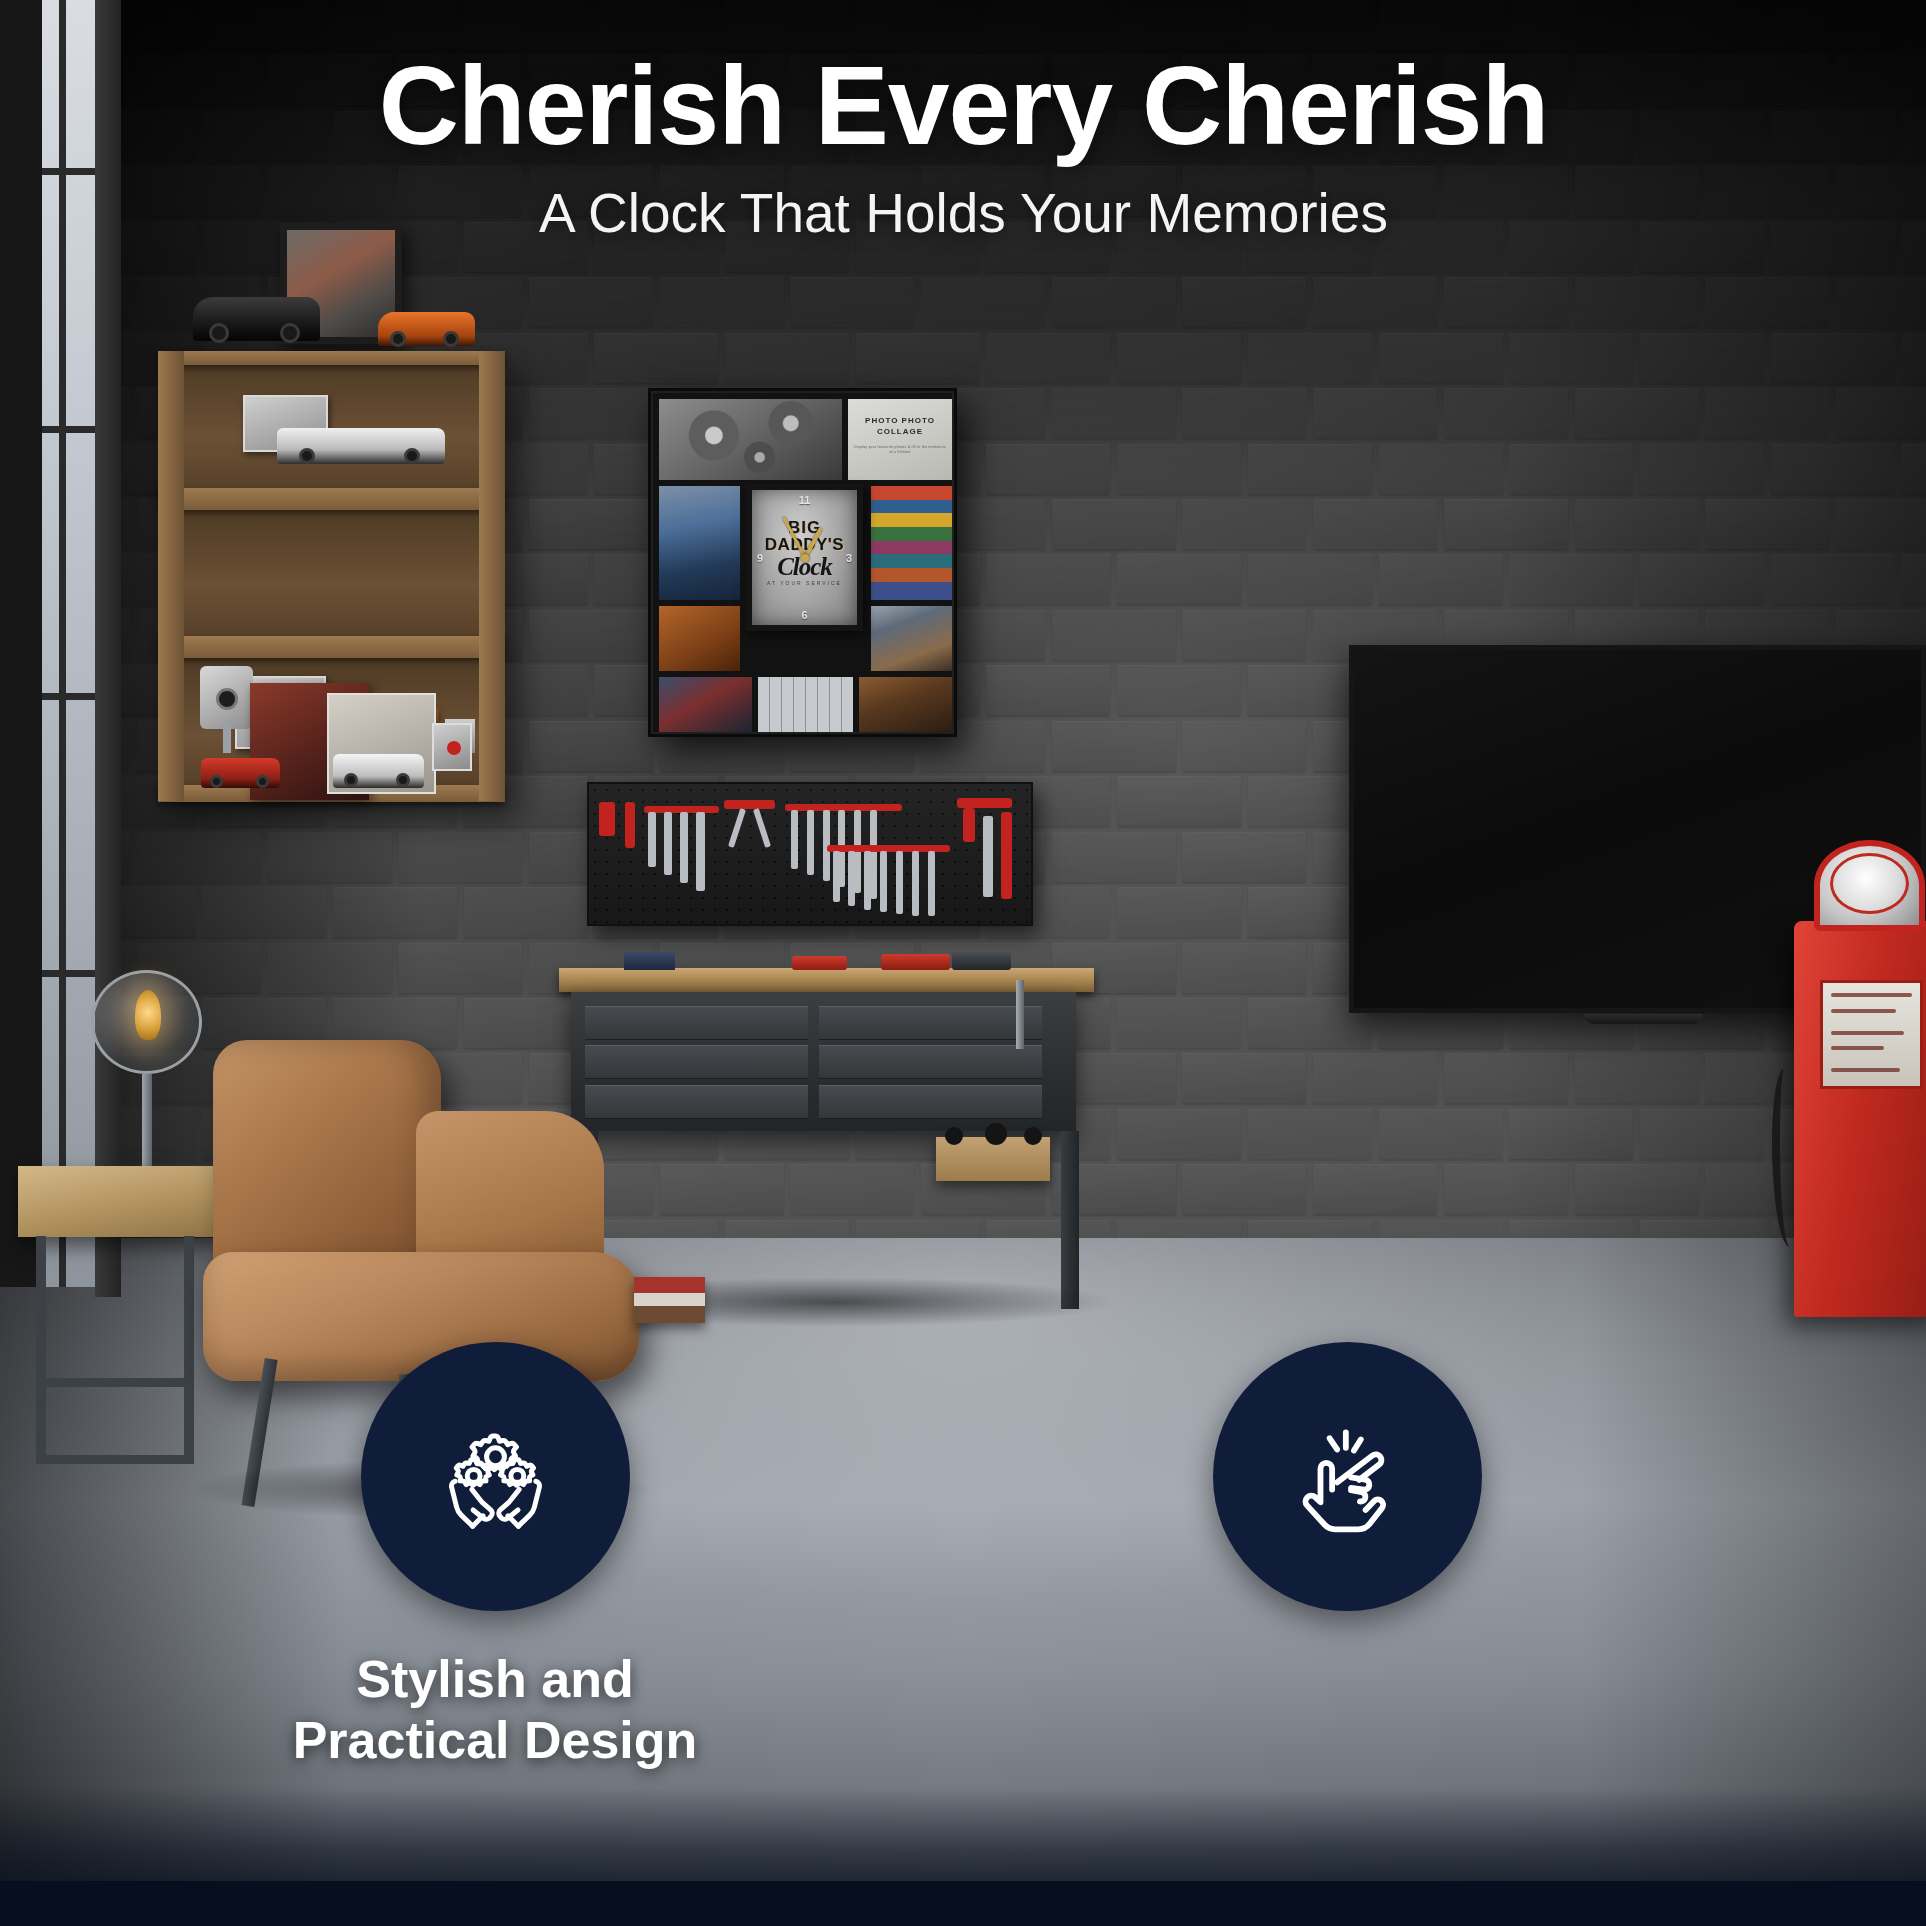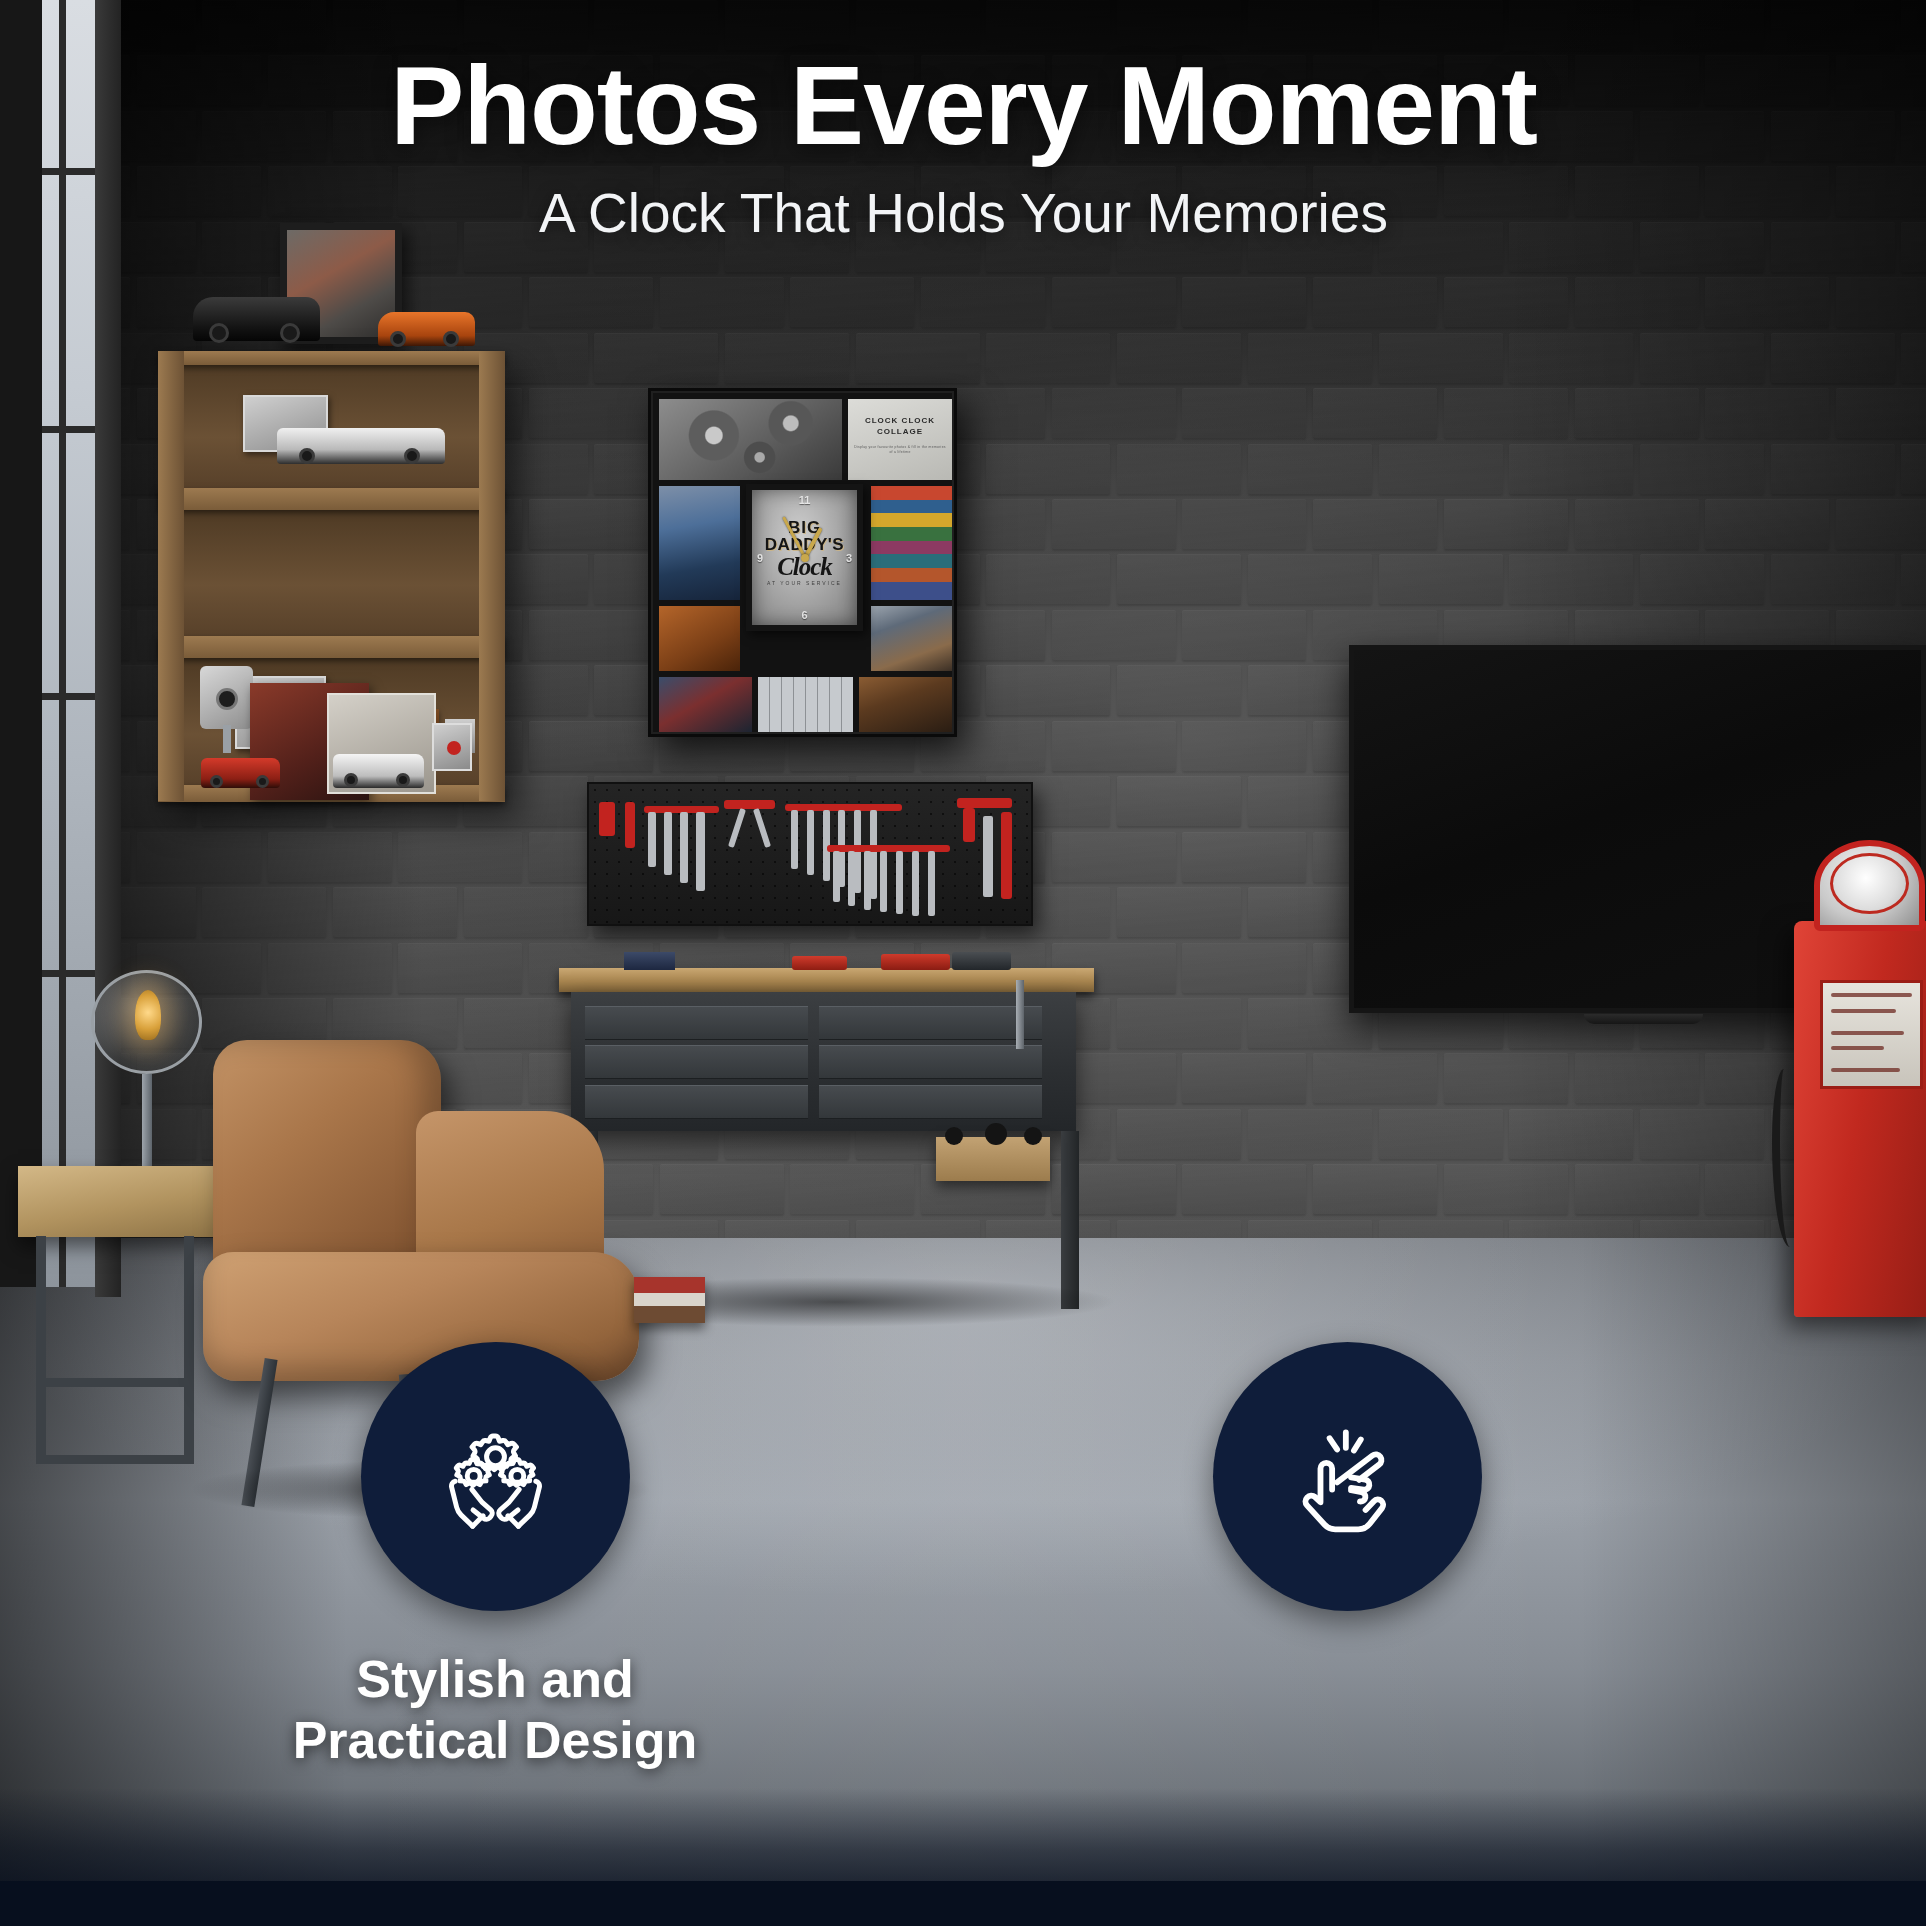--- a/index.html
+++ b/index.html
@@ -827,21 +827,21 @@
     <div class="mini-car" style="left:378px;top:312px;width:97px;height:34px;
       background:linear-gradient(180deg,#e8752a,#a8440e 70%,#3d1705);border-radius:16px 10px 3px 3px;">
       <div class="wheel" style="left:12px;top:19px;width:16px;height:16px;"></div>
       <div class="wheel" style="left:65px;top:19px;width:16px;height:16px;"></div>
     </div>
 
     <div class="collage">
       <div class="cell gears" style="left:8px;  top:8px;  width:183px;height:81px;"></div>
       <div class="cell card" style="left:197px;top:8px;  width:104px;height:81px;">
         <div class="card-t1">
-          <span>CLOCK CLOCK</span><br>
+          <span>PHOTO PHOTO</span><br>
           <span>COLLAGE</span>
         </div>
         <div class="card-t2">Display your favourite photos &amp; fill in the memories of a lifetime</div>
       </div>
       <div class="cell mech" style="left:8px;  top:95px; width:81px; height:114px;"></div>
       <div class="cell tools-orange" style="left:8px;  top:215px;width:81px; height:65px;"></div>
       <div class="cell signs" style="left:220px;top:95px; width:81px; height:114px;"></div>
       <div class="cell man" style="left:220px;top:215px;width:81px; height:65px;"></div>
       <div class="cell weld" style="left:8px;  top:286px;width:93px; height:55px;"></div>
       <div class="cell bins" style="left:107px;top:286px;width:95px; height:55px;"></div>
@@ -952,21 +952,21 @@
     <div class="chair-seat"></div>
     <div class="chair-leg" style="left:253px;top:1358px;height:149px;transform:rotate(9deg);"></div>
     <div class="chair-leg" style="left:404px;top:1374px;height:149px;transform:rotate(-4deg);"></div>
     <div class="chair-leg" style="left:560px;top:1358px;height:150px;transform:rotate(-11deg);"></div>
     <div class="chair-shadow"></div>
 
     <div class="book-stack"></div>
   </div>
 
   <div class="header">
-    <div class="h-title">Photos Every Moment</div>
+    <div class="h-title">Cherish Every Cherish</div>
     <div class="h-sub">A Clock That Holds Your Memories</div>
   </div>
 
   <div class="features">
 
     <div class="feature">
       <div class="f-circle" id="fc0" style="background: rgb(15, 29, 58);">
         <svg viewBox="0 0 64 64" fill="none" stroke="#ffffff" stroke-width="2.4" stroke-linecap="round" stroke-linejoin="round">
           <path d="M32 12.5a1.4 1.4 0 0 1 1.3.9l.6 1.6 1.7-.3a1.4 1.4 0 0 1 1.4.6l.9 1.4 1.6-.6a1.4 1.4 0 0 1 1.5.4l1.1 1.3-1.1 1.3a1.4 1.4 0 0 0-.2 1.5l.8 1.5-1.5.8a1.4 1.4 0 0 0-.7 1.3l.1 1.7-1.7.1a1.4 1.4 0 0 0-1.3.7l-.8 1.5-1.5-.8a1.4 1.4 0 0 0-1.5.2l-1.3 1.1-1.3-1.1a1.4 1.4 0 0 0-1.5-.2l-1.5.8-.8-1.5a1.4 1.4 0 0 0-1.3-.7l-1.7-.1.1-1.7a1.4 1.4 0 0 0-.7-1.3l-1.5-.8.8-1.5a1.4 1.4 0 0 0-.2-1.5l-1.1-1.3 1.1-1.3a1.4 1.4 0 0 1 1.5-.4l1.6.6.9-1.4a1.4 1.4 0 0 1 1.4-.6l1.7.3.6-1.6a1.4 1.4 0 0 1 1.3-.9Z"></path>
           <circle cx="32" cy="22.5" r="4.3"></circle>

